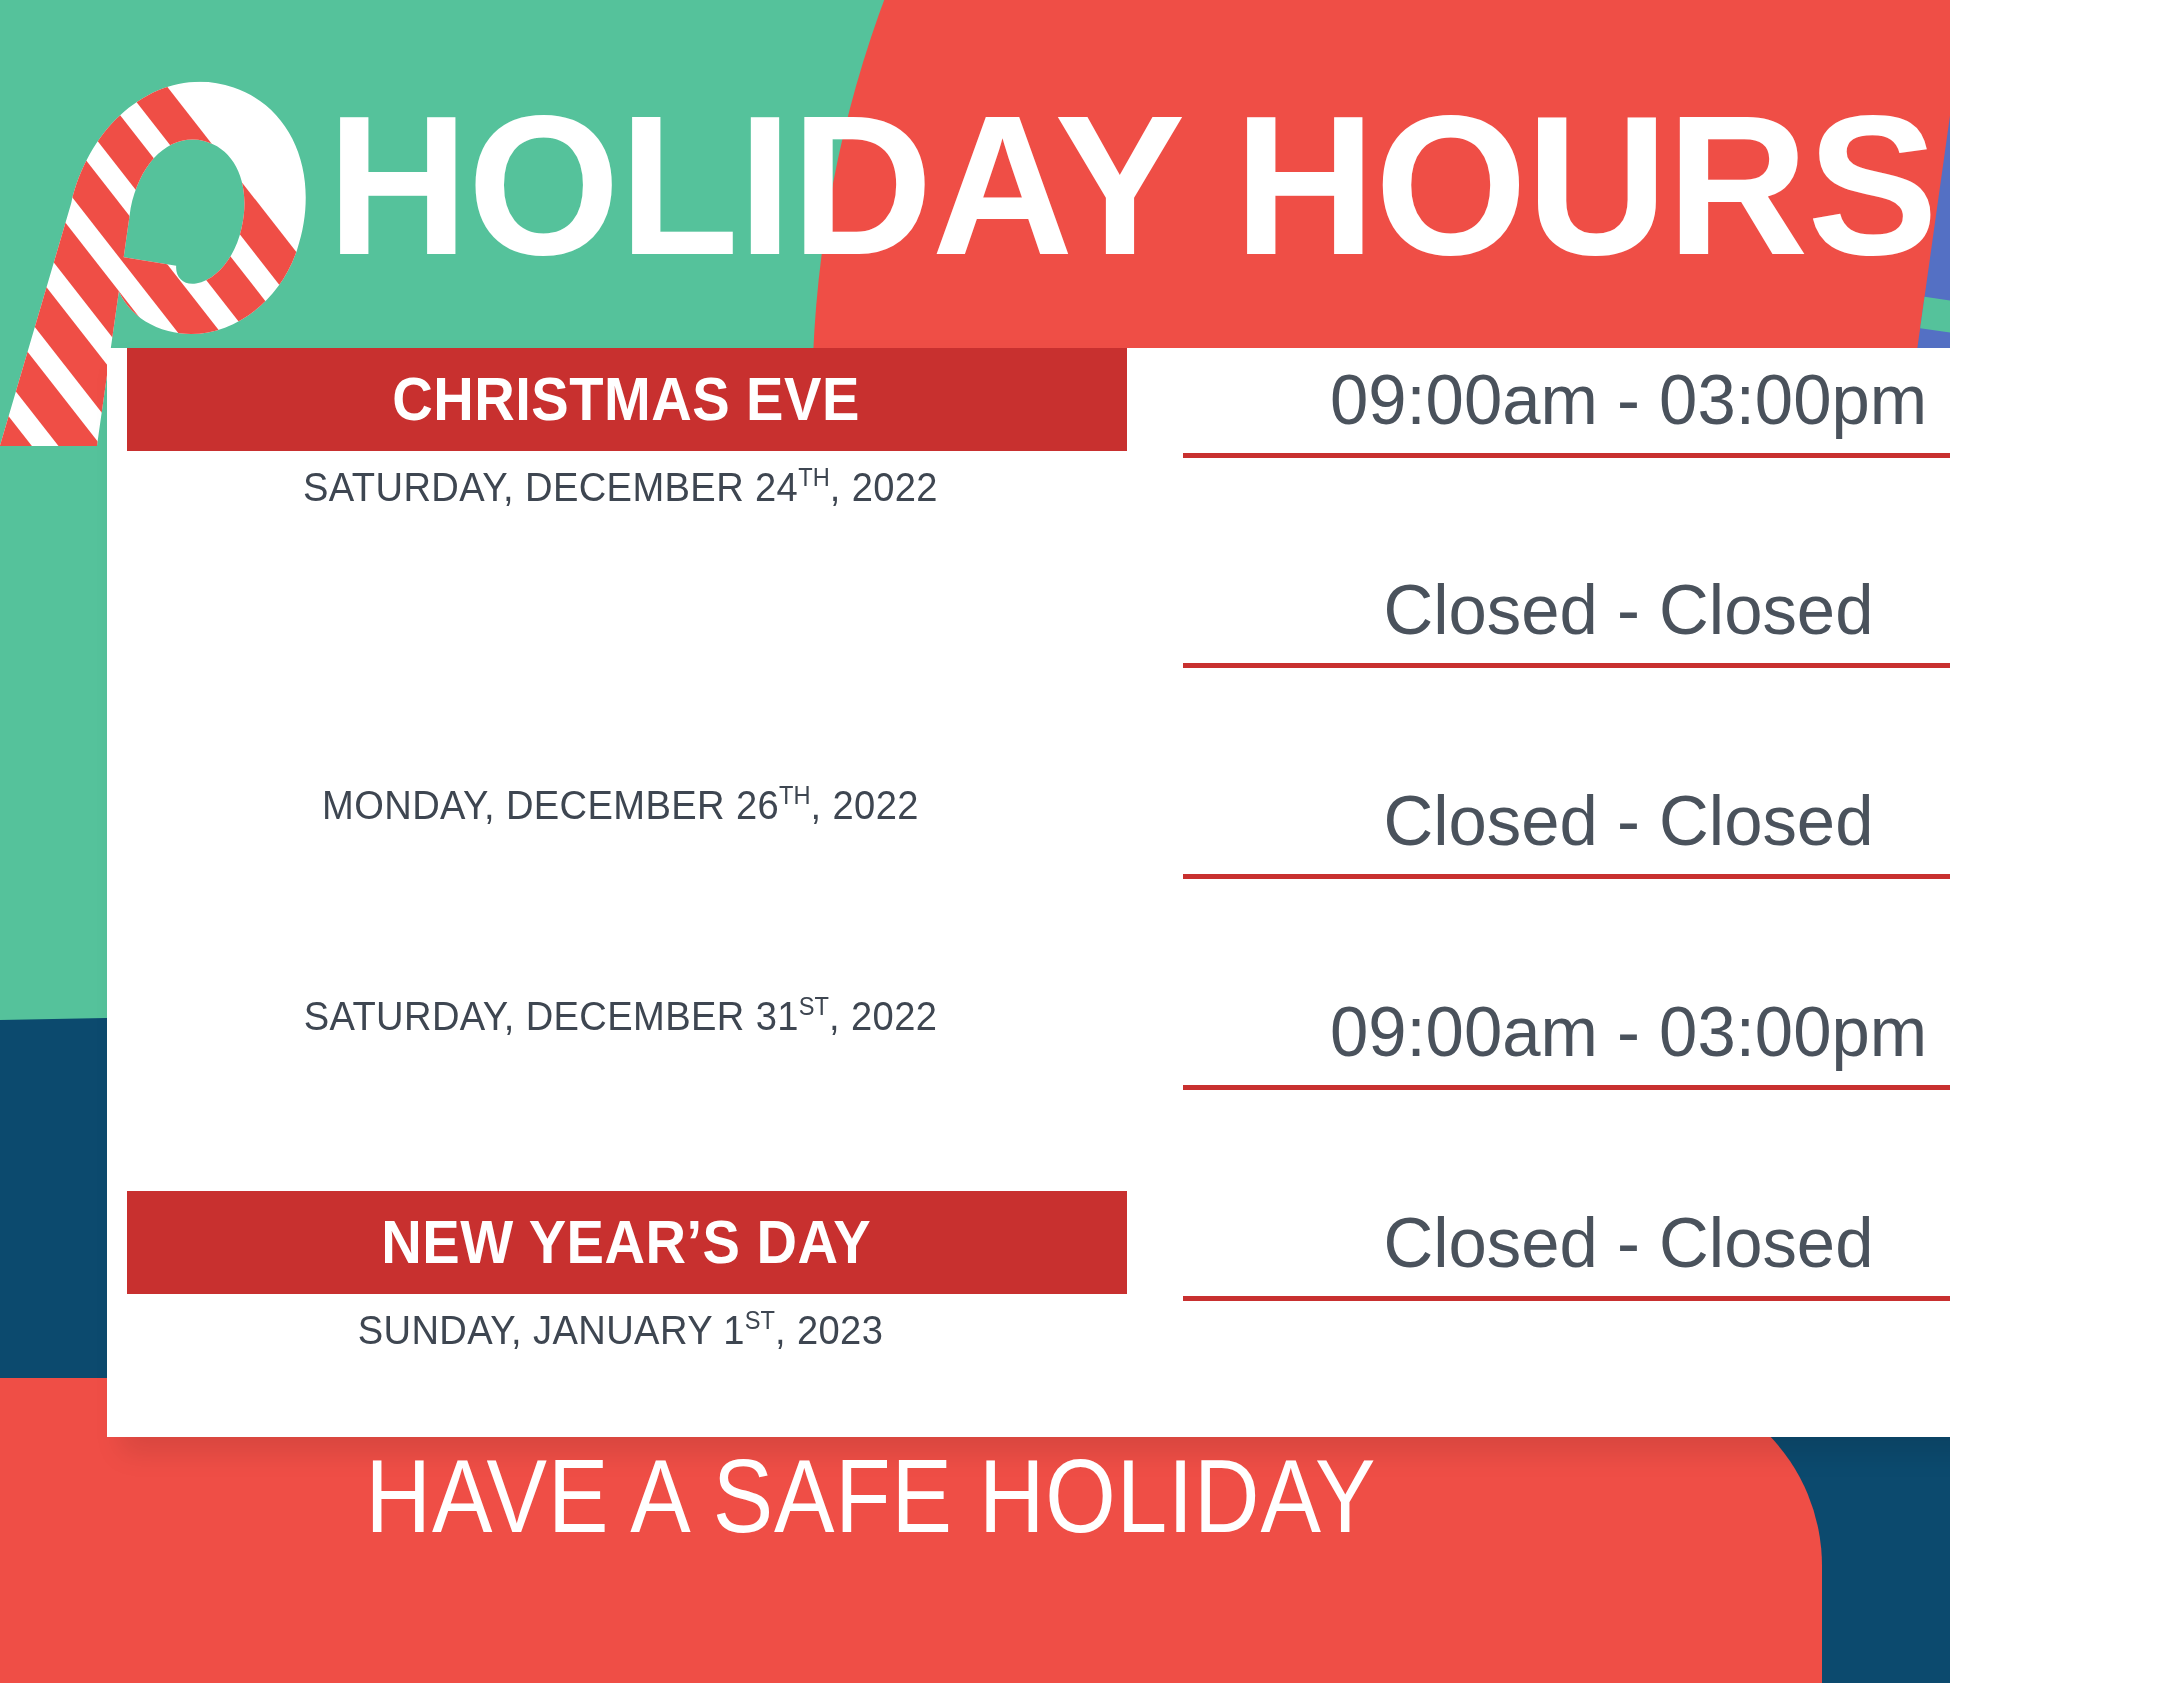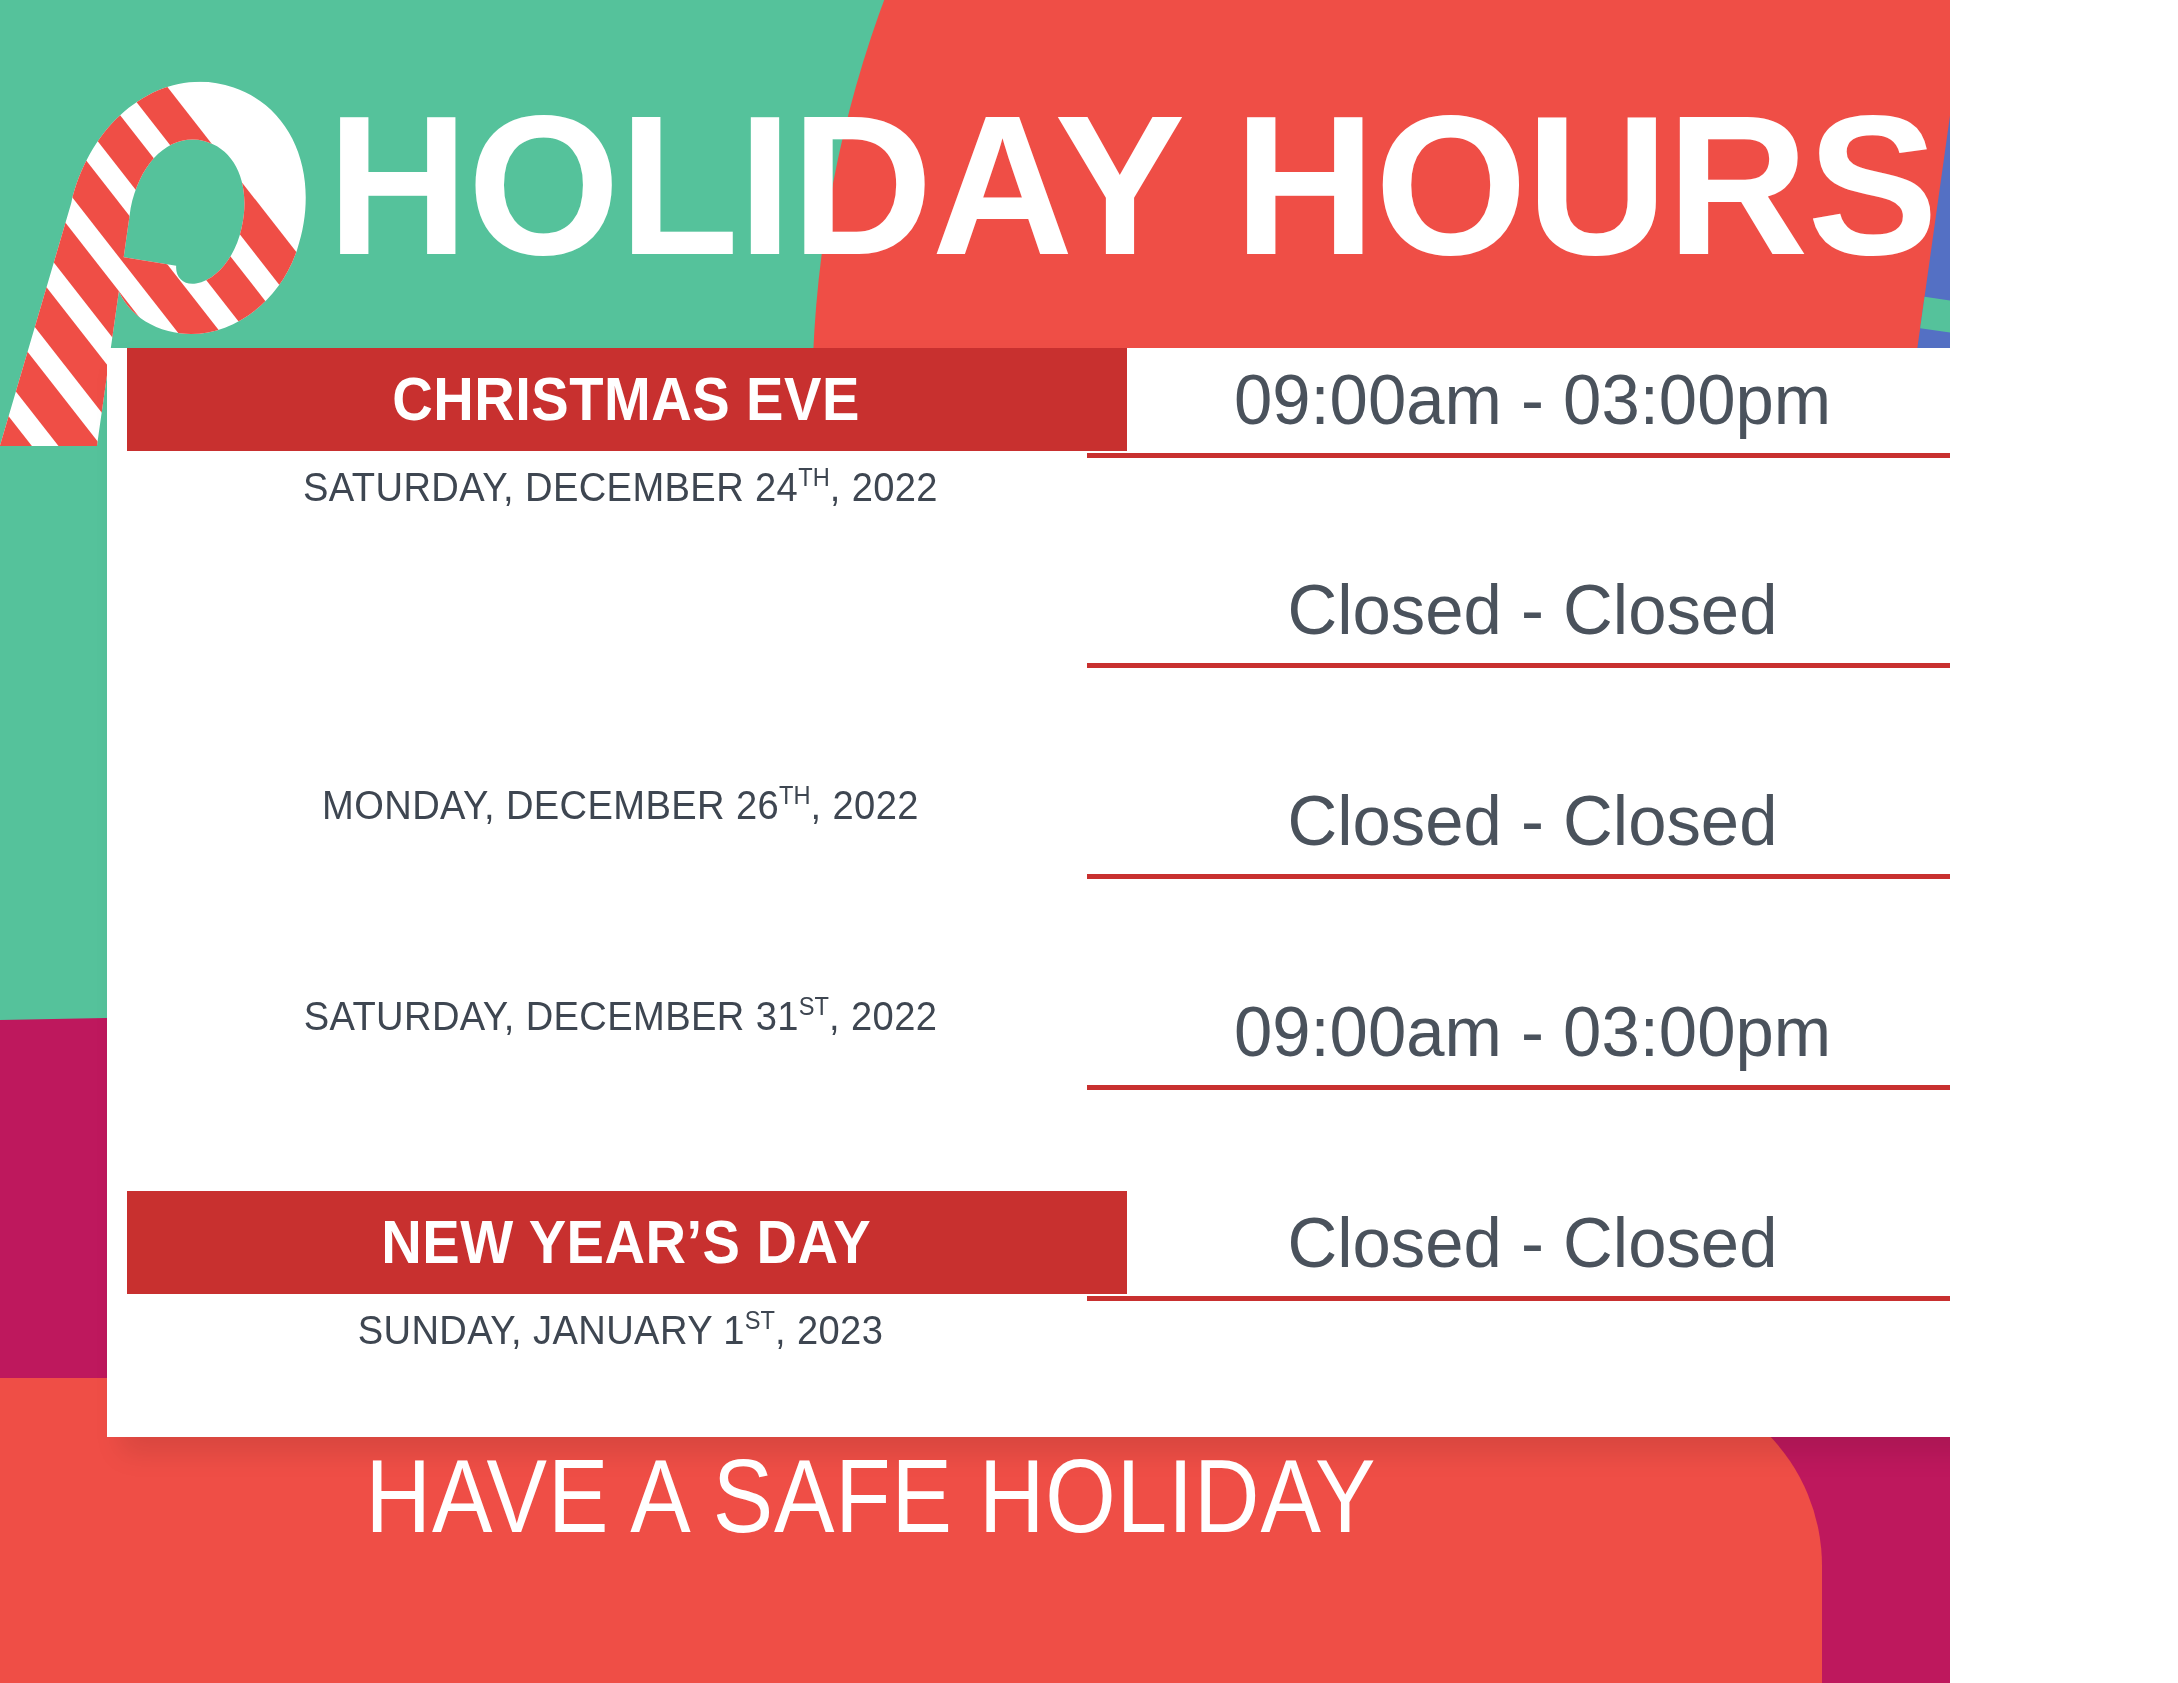--- a/index.html
+++ b/index.html
@@ -5,21 +5,21 @@
   html,body{margin:0;padding:0;background:#ffffff;}
   body{
     font-family:"Liberation Sans", sans-serif;
     -webkit-font-smoothing:antialiased;
   }
   .poster{
     position:relative;
     width:1950px;
     height:1683px;
     overflow:hidden;
-    background:#be185d;
+    background:#0c4a6e;
   }
 
   
   .bg-green{
     position:absolute; left:0; top:0;
     width:1168px; height:1020px;
     background:#55C29B;
     clip-path:polygon(0 0, 1168px 0, 1168px 998px, 0 1020px);
   }
   .bg-red-blob{
@@ -125,21 +125,21 @@
   }
   .date-line sup{
     font-size:0.62em;
     vertical-align:super;
     letter-spacing:0;
   }
 
   
   .row-right{
     position:absolute;
-    left:980px;
+    left:1076px;
     top:0;
     width:891px;
     text-align:center;
   }
   .hours{
     color:#4A525C;
     font-family:"Liberation Sans", sans-serif;
     font-size:71px;
     font-weight:normal;
     line-height:103px;

